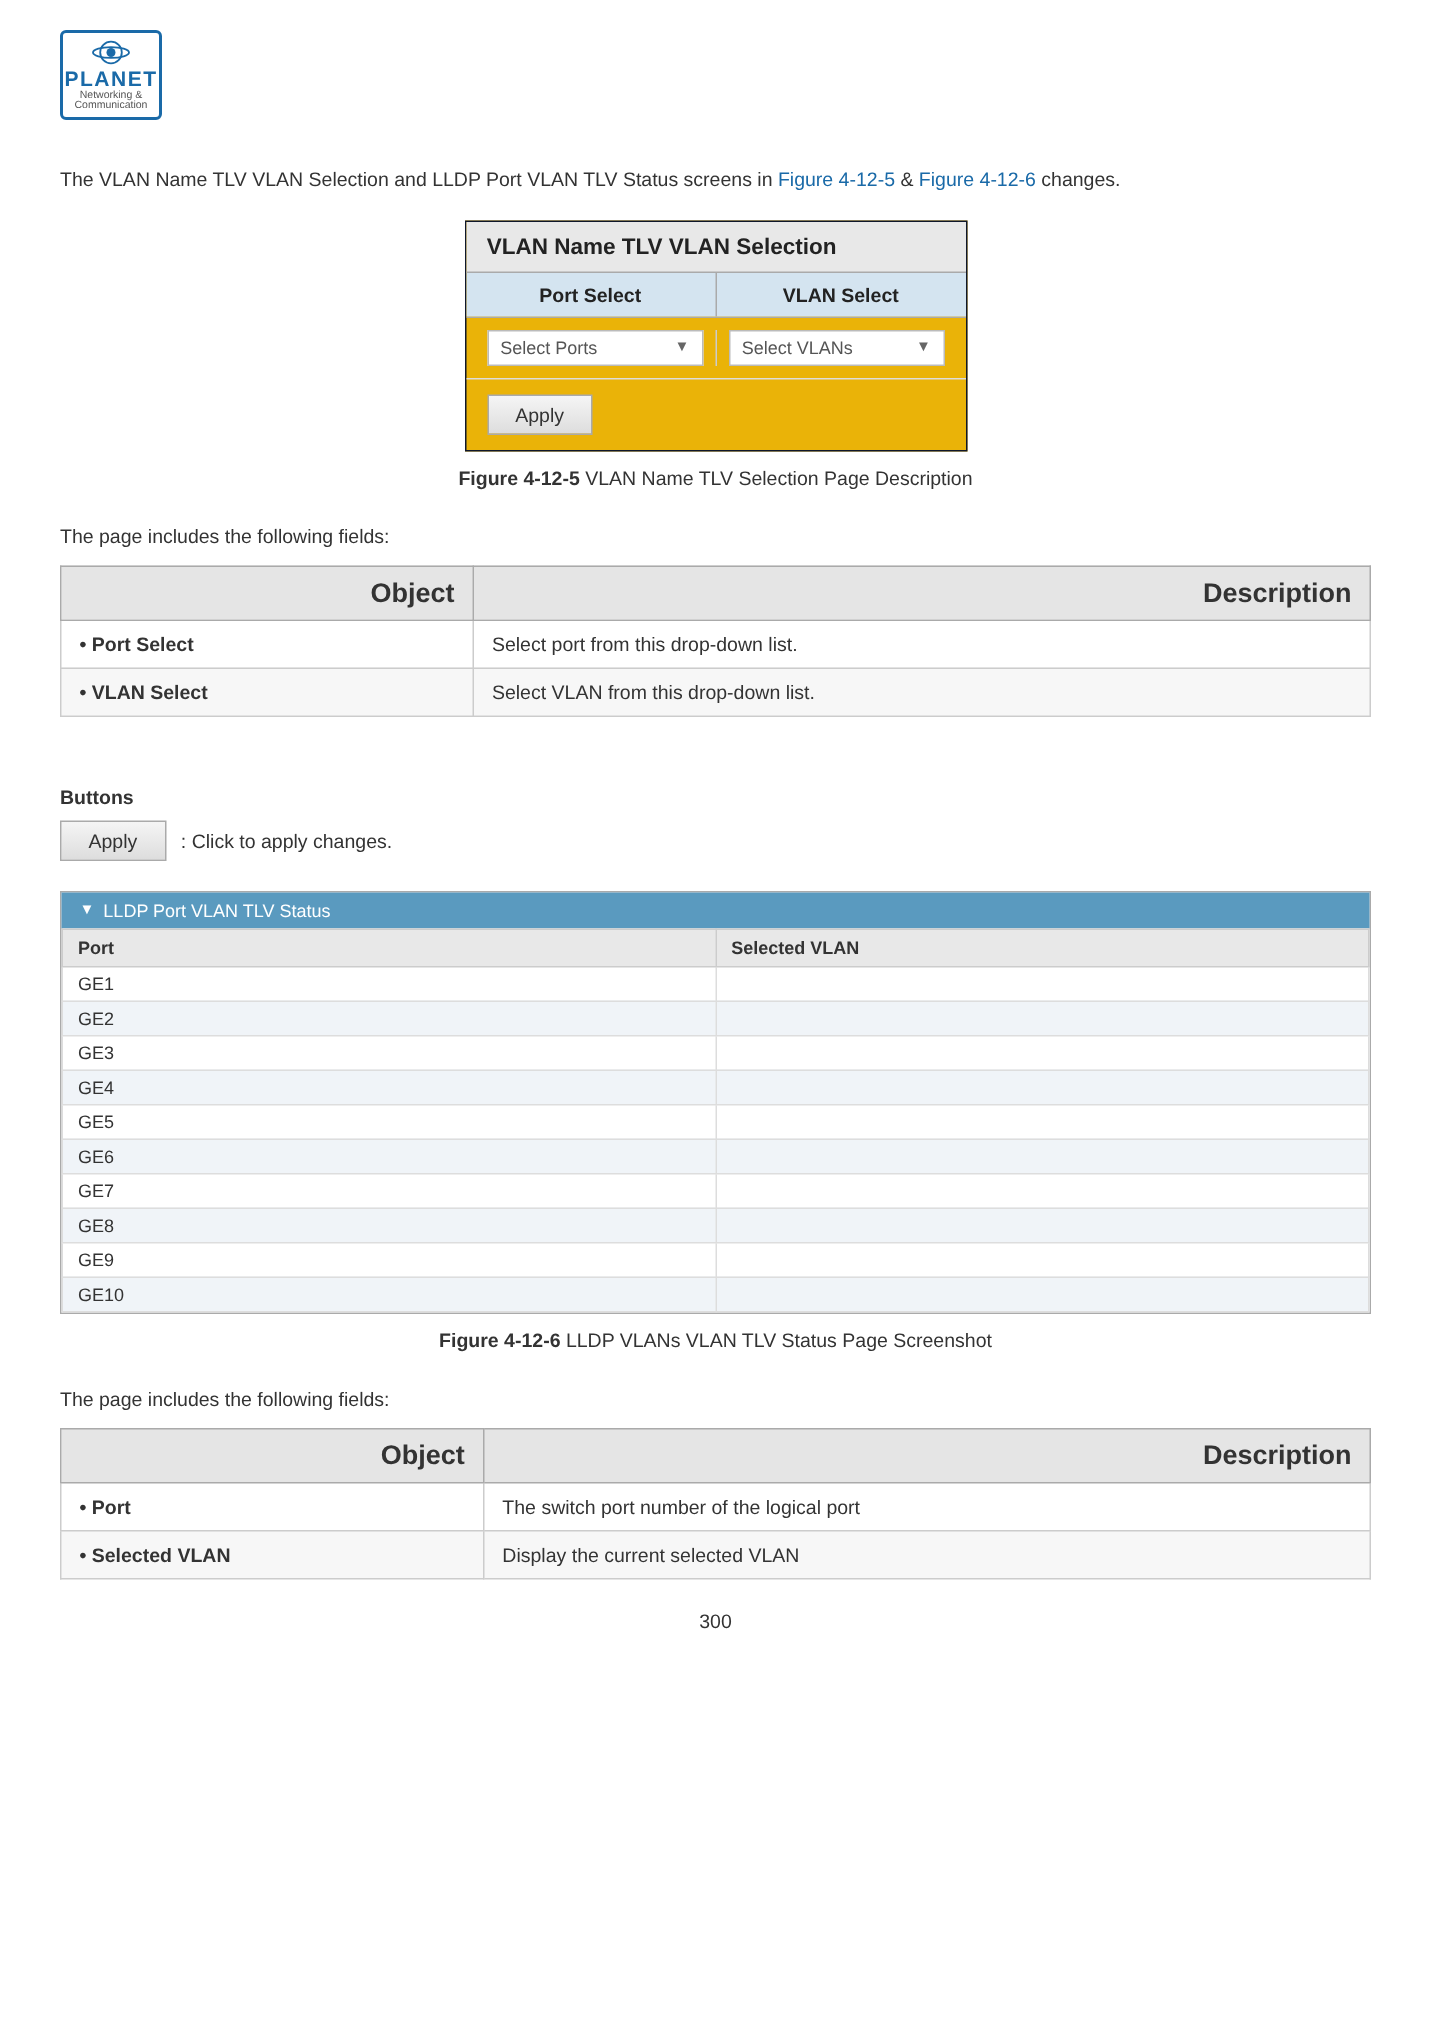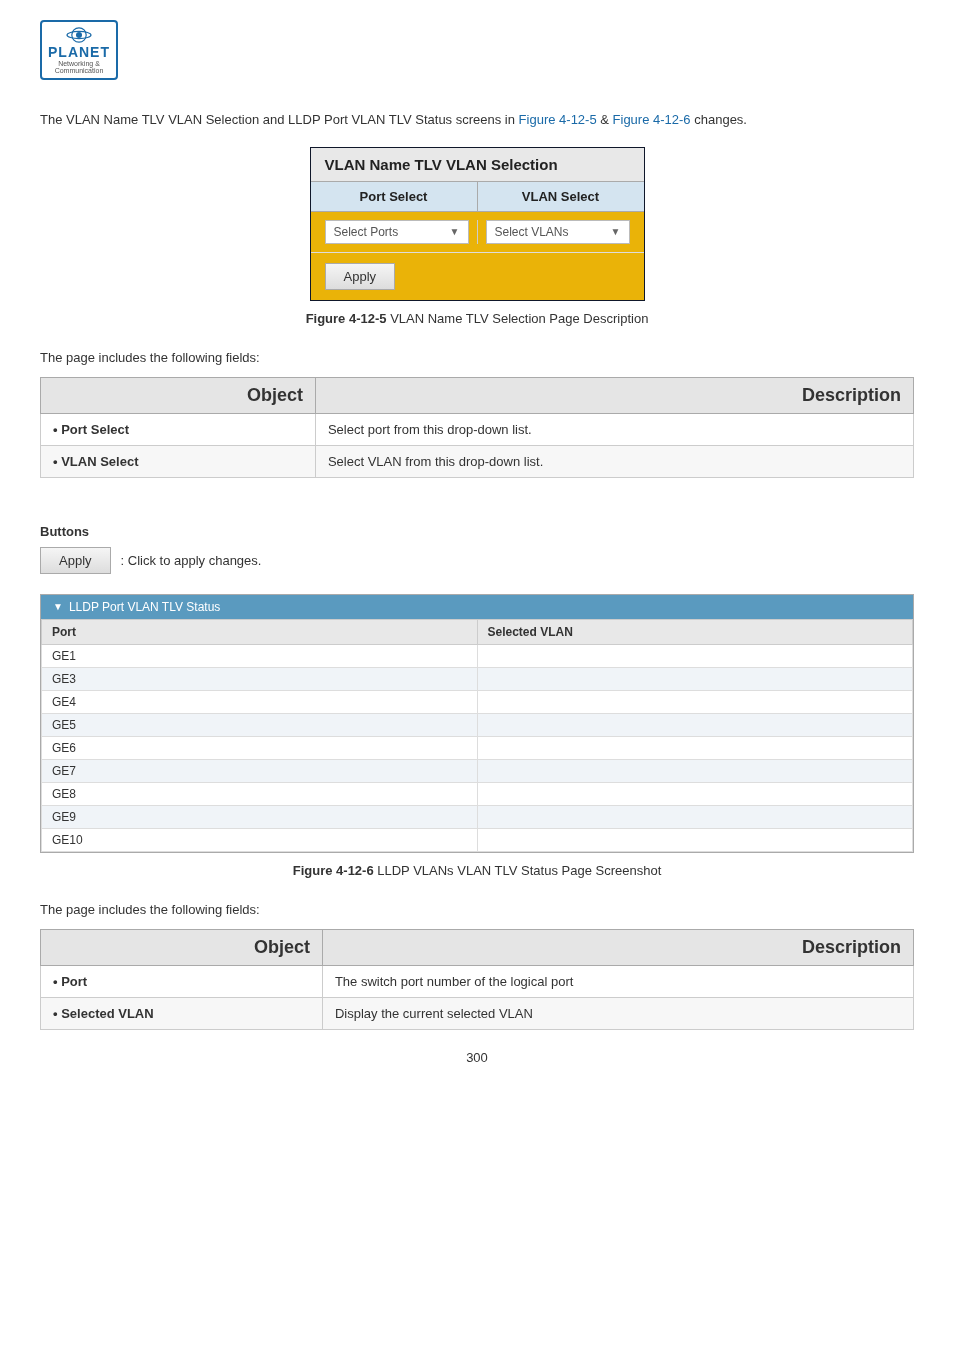--- a/index.html
+++ b/index.html
@@ -13,21 +13,21 @@
       padding: 20px 40px;
     }
 
     
     .logo-area {
       display: flex;
       align-items: center;
       margin-bottom: 30px;
     }
     .logo-box {
-      width: 78px;
+      width: 68px;
       height: 60px;
       border: 2px solid #1a6aa8;
       border-radius: 4px;
       display: flex;
       flex-direction: column;
       align-items: center;
       justify-content: center;
       padding: 4px;
     }
     .logo-planet-icon {
@@ -347,20 +347,24 @@
         <th>Port</th>
         <th>Selected VLAN</th>
       </tr>
     </thead>
     <tbody id="lldp-table-body">
     <tr>
       <td style="width:50%">GE1</td>
       <td></td>
     </tr>
         <tr>
+      <td style="width:50%">GE2</td>
+      <td></td>
+    </tr>
+        <tr>
       <td style="width:50%">GE3</td>
       <td></td>
     </tr>
         <tr>
       <td style="width:50%">GE4</td>
       <td></td>
     </tr>
         <tr>
       <td style="width:50%">GE5</td>
       <td></td>

